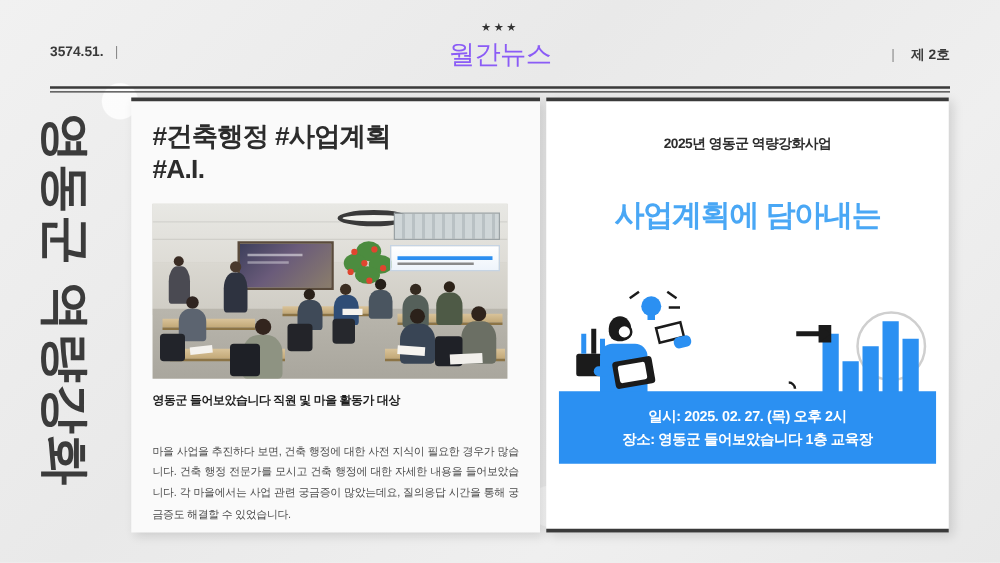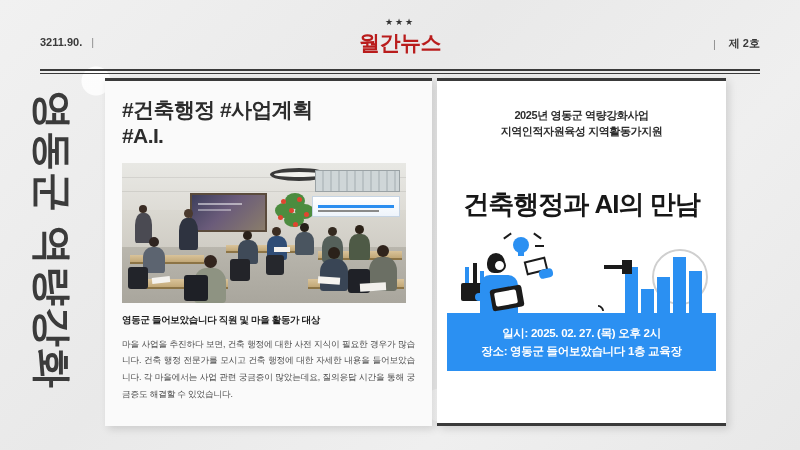--- a/index.html
+++ b/index.html
@@ -40,22 +40,22 @@
     font-size: 9px;
     letter-spacing: 2px;
     color: #333;
     line-height: 1;
   }
   .mast-title {
     position: absolute;
     left: 0; right: 0; top: 11px;
     text-align: center;
     font-size: 21px;
-    font-weight: 700;
-    color: #b91c1c;
+    font-weight: 400;
+    color: #8b5cf6;
     letter-spacing: -0.5px;
   }
   .mast-left {
     position: absolute;
     left: 0; top: 18px;
     font-size: 11px;
     font-weight: 600;
     color: #3a3a3a;
     display: flex; align-items: center; gap: 9px;
   }
@@ -119,21 +119,21 @@
     background: #cfcdc6;
   }
   .photo-caption {
     margin-top: 11px;
     font-size: 9.5px;
     font-weight: 700;
     color: #1f1f1f;
     letter-spacing: -0.3px;
   }
   .article-body {
-    margin-top: 9px;
+    margin-top: 26px;
     font-size: 8.7px;
     line-height: 1.95;
     color: #4a4a4a;
     letter-spacing: -0.2px;
     text-align: justify;
   }
 
   
   .ph { position: absolute; }
   .ph-ceiling { left:0; top:0; width:100%; height:34%; background:linear-gradient(#e8e8e4,#dedcd6); }
@@ -158,21 +158,21 @@
                background:repeating-linear-gradient(90deg,#cfd6d8 0 6px,#b9c1c4 6px 8px);
                border:1px solid #9aa2a5; }
   .ph-person { position:absolute; border-radius:40% 40% 12% 12%; }
   .ph-head { position:absolute; border-radius:50%; }
   .ph-desk { position:absolute; background:linear-gradient(#d9c39a,#c2a877); border-bottom:2px solid #8c7446; }
 
   
   .poster-card {
     position: absolute;
     left: 437px; top: 78px;
-    width: 289px; height: 348px;
+    width: 322px; height: 348px;
     background: #ffffff;
     border-top: 3px solid #3a3a3a;
     border-bottom: 3px solid #3a3a3a;
     box-shadow: 3px 3px 8px rgba(0,0,0,.13);
     padding: 10px;
   }
   .poster {
     position: relative;
     width: 100%; height: 100%;
     background: #ffffff;
@@ -255,21 +255,21 @@
 </head>
 <body>
 
 <div class="paper-texture"></div>
 
 <header class="masthead">
   <div class="mast-stars">★★★</div>
   <div class="mast-title">월간뉴스</div>
 
   <div class="mast-left">
-    <span>3211.90.</span>
+    <span>3574.51.</span>
     <span class="mast-pipe">|</span>
   </div>
 
   <div class="mast-right">
     <span class="mast-pipe">|</span>
     <span>제 2호</span>
   </div>
 
   <div class="mast-rules"></div>
 </header>
@@ -371,24 +371,23 @@
 
   <div class="photo-caption">영동군 들어보았습니다 직원 및 마을 활동가 대상</div>
   <p class="article-body">마을 사업을 추진하다 보면, 건축 행정에 대한 사전 지식이 필요한 경우가 많습니다. 건축 행정 전문가를 모시고 건축 행정에 대한 자세한 내용을 들어보았습니다. 각 마을에서는 사업 관련 궁금증이 많았는데요, 질의응답 시간을 통해 궁금증도 해결할 수 있었습니다.</p>
 </article>
 
 <aside class="poster-card">
   <div class="poster">
 
     <div class="poster-eyebrow">
       <span>2025년 영동군 역량강화사업</span><br>
-      <span>지역인적자원육성 지역활동가지원</span>
-    </div>
-
-    <div class="poster-title-2">건축행정과 AI의 만남</div>
+    </div>
+
+    <div class="poster-title-1">사업계획에 담아내는</div>
 
     <div class="illus">
 
       <div class="il il-dark" style="left:14px;top:52px;width:26px;height:18px;border-radius:2px"></div>
       <div class="il il-blue" style="left:18px;top:36px;width:4px;height:16px"></div>
       <div class="il il-dark" style="left:26px;top:32px;width:4px;height:20px"></div>
       <div class="il il-blue" style="left:33px;top:40px;width:4px;height:12px"></div>
 
       <div class="il il-dark" style="left:40px;top:22px;width:18px;height:20px;border-radius:50% 50% 40% 40%"></div>
       <div class="il il-white" style="left:46px;top:28px;width:13px;height:13px;border-radius:50%;border:2px solid #1b1b1b"></div>

